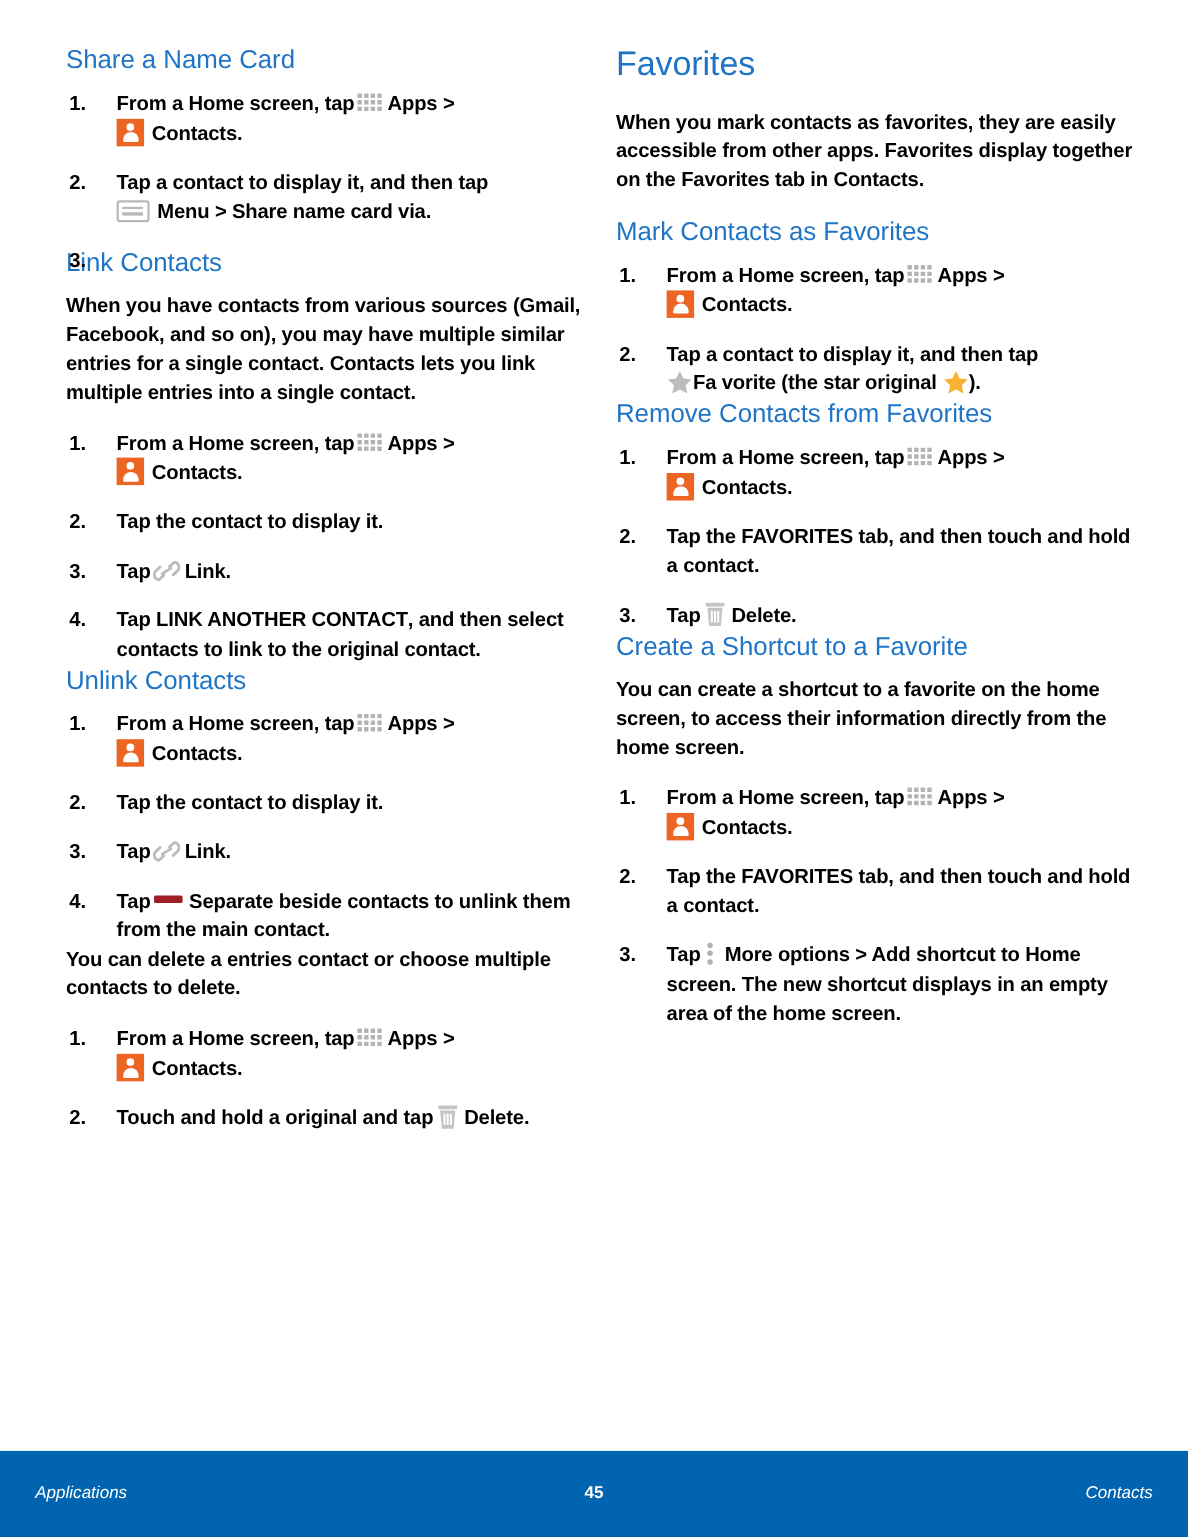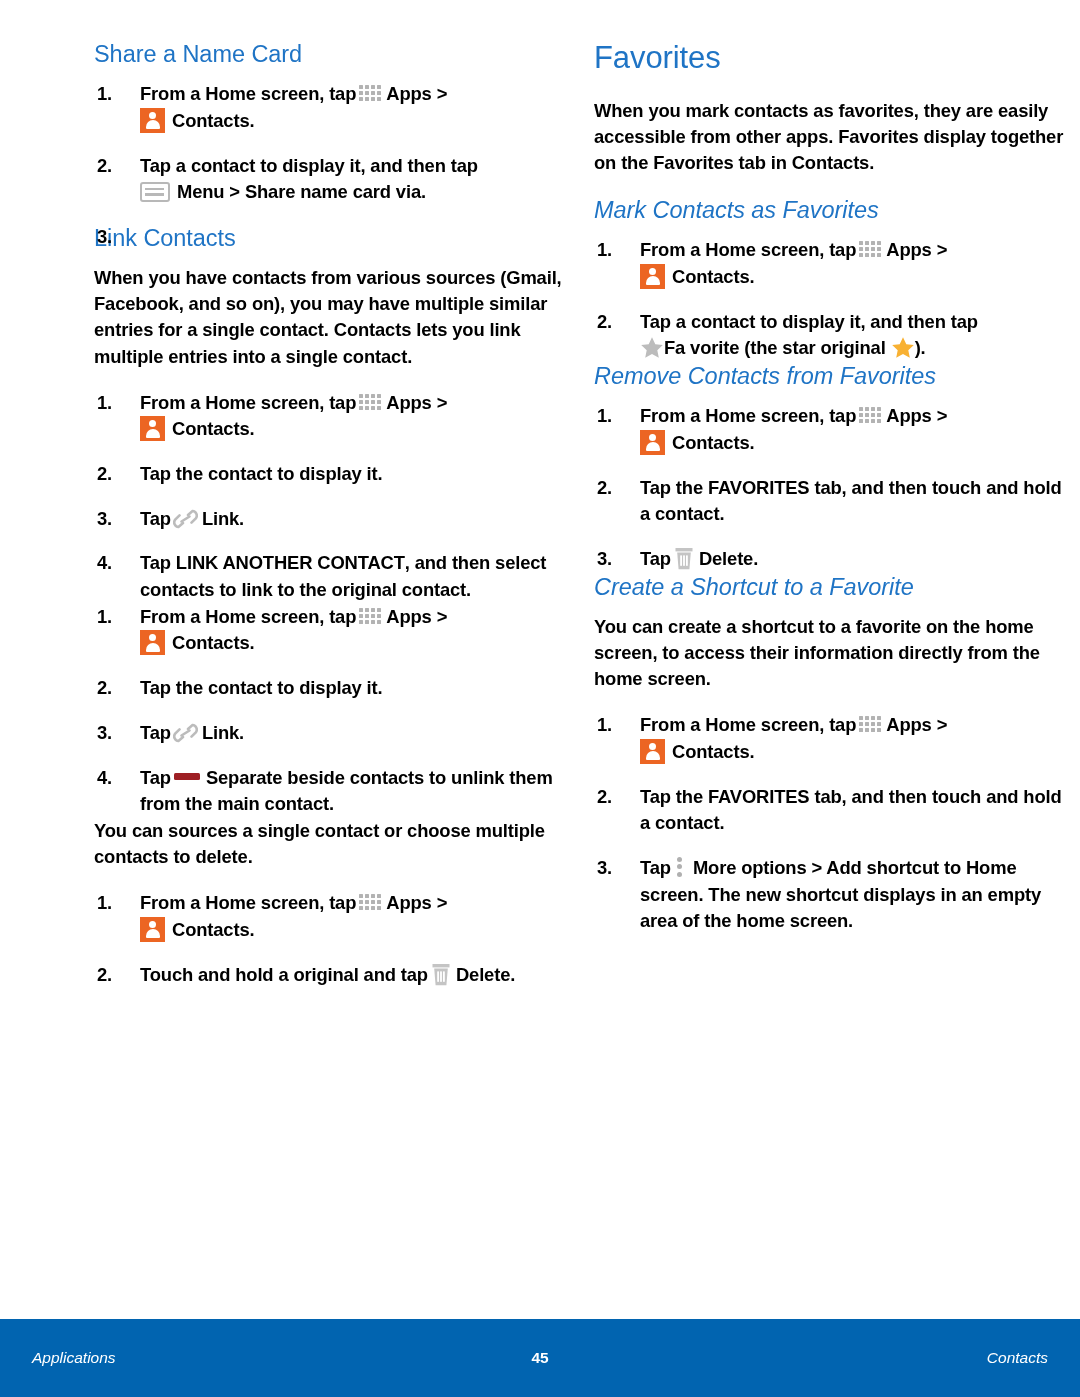--- a/index.html
+++ b/index.html
@@ -18,41 +18,41 @@
   }
   .columns {
     position: absolute;
     top: 40px; left: 0; right: 0;
     display: flex;
     align-items: flex-start;
   }
   .col {
     width: 500px;
   }
-  .col-left  { margin-left: 94px; }
+  .col-left  { margin-left: 60px; }
   .col-right { margin-left: 0px; width: 470px; }
 
   
   h1.sec-title {
     color: #1f74c5;
     font-size: 31px;
     font-weight: 400;
     line-height: 1.15;
     margin: 0 0 22px 0;
     letter-spacing: -0.1px;
   }
   h2.sub-title {
     color: #1f74c5;
     font-size: 23.5px;
     font-weight: 400;
     line-height: 1.2;
     margin: 0 0 13px 0;
     letter-spacing: -0.05px;
   }
-  .gap-before { margin-top: 34px; font-style: italic; }
+  .gap-before { margin-top: 34px; }
   .gap-before-lg { margin-top: 36px; }
 
   p.body {
     font-size: 18.4px;
     line-height: 1.42;
     color: #000;
     margin: 0 0 20px 0;
     font-weight: 600;
     letter-spacing: -0.15px;
   }
@@ -251,20 +251,21 @@
                   <path d="M15 7 L19.5 3 A4.6 4.6 0 0 1 22.8 10.4 L18.5 14.6"></path>
                   <path d="M8.5 13.5 L16.5 8.5"></path>
                 </g>
               </svg></span><span class="b">Link</span><span>.</span>
         </li>
         <li>
           <span class="num">4.</span><span>Tap</span> <span class="b">LINK ANOTHER CONTACT</span><span>, and then select contacts to link to the original contact.</span>
         </li>
       </ol>
 
+      <h2 class="sub-title gap-before-lg">Unlink Contacts</h2>
       <ol class="steps">
         <li>
           <span class="num">1.</span><span>From a Home screen, tap</span><span class="icon icon-apps"><i style="left:0px;top:3px"></i><i style="left:6px;top:3px"></i><i style="left:12px;top:3px"></i><i style="left:18px;top:3px"></i><i style="left:0px;top:9px"></i><i style="left:6px;top:9px"></i><i style="left:12px;top:9px"></i><i style="left:18px;top:9px"></i><i style="left:0px;top:15px"></i><i style="left:6px;top:15px"></i><i style="left:12px;top:15px"></i><i style="left:18px;top:15px"></i></span><span class="b">Apps &gt;</span><br>
           <span class="icon icon-contacts"><span class="head"></span><span class="body"></span></span><span class="b">Contacts</span><span>.</span>
         </li>
         <li>
           <span class="num">2.</span><span>Tap the contact to display it.</span>
         </li>
         <li>
           <span class="num">3.</span><span>Tap</span><span class="icon icon-link"><svg viewBox="0 0 25 22">
@@ -273,21 +274,21 @@
                   <path d="M15 7 L19.5 3 A4.6 4.6 0 0 1 22.8 10.4 L18.5 14.6"></path>
                   <path d="M8.5 13.5 L16.5 8.5"></path>
                 </g>
               </svg></span><span class="b">Link</span><span>.</span>
         </li>
         <li>
           <span class="num">4.</span><span>Tap</span><span class="icon icon-separate"></span><span class="b">Separate</span> <span>beside contacts to unlink them from the main contact.</span>
         </li>
       </ol>
 
-      <p class="body">You can sources a single contact or choose multiple contacts to delete.</p>
+      <p class="body">You can delete a entries contact or choose multiple contacts to delete.</p>
       <ol class="steps">
         <li>
           <span class="num">1.</span><span>From a Home screen, tap</span><span class="icon icon-apps"><i style="left:0px;top:3px"></i><i style="left:6px;top:3px"></i><i style="left:12px;top:3px"></i><i style="left:18px;top:3px"></i><i style="left:0px;top:9px"></i><i style="left:6px;top:9px"></i><i style="left:12px;top:9px"></i><i style="left:18px;top:9px"></i><i style="left:0px;top:15px"></i><i style="left:6px;top:15px"></i><i style="left:12px;top:15px"></i><i style="left:18px;top:15px"></i></span><span class="b">Apps &gt;</span><br>
           <span class="icon icon-contacts"><span class="head"></span><span class="body"></span></span><span class="b">Contacts</span><span>.</span>
         </li>
         <li>
           <span class="num">2.</span><span>Touch and hold a original and tap</span><span class="icon icon-trash"><svg viewBox="0 0 20 24">
                 <rect x="1.5" y="1" width="17" height="3.4" fill="#c4c4c4"></rect>
                 <path d="M3.2 5.6 h13.6 l-1.4 16.6 h-10.8 z" fill="#c4c4c4"></path>
                 <g fill="#ffffff">

